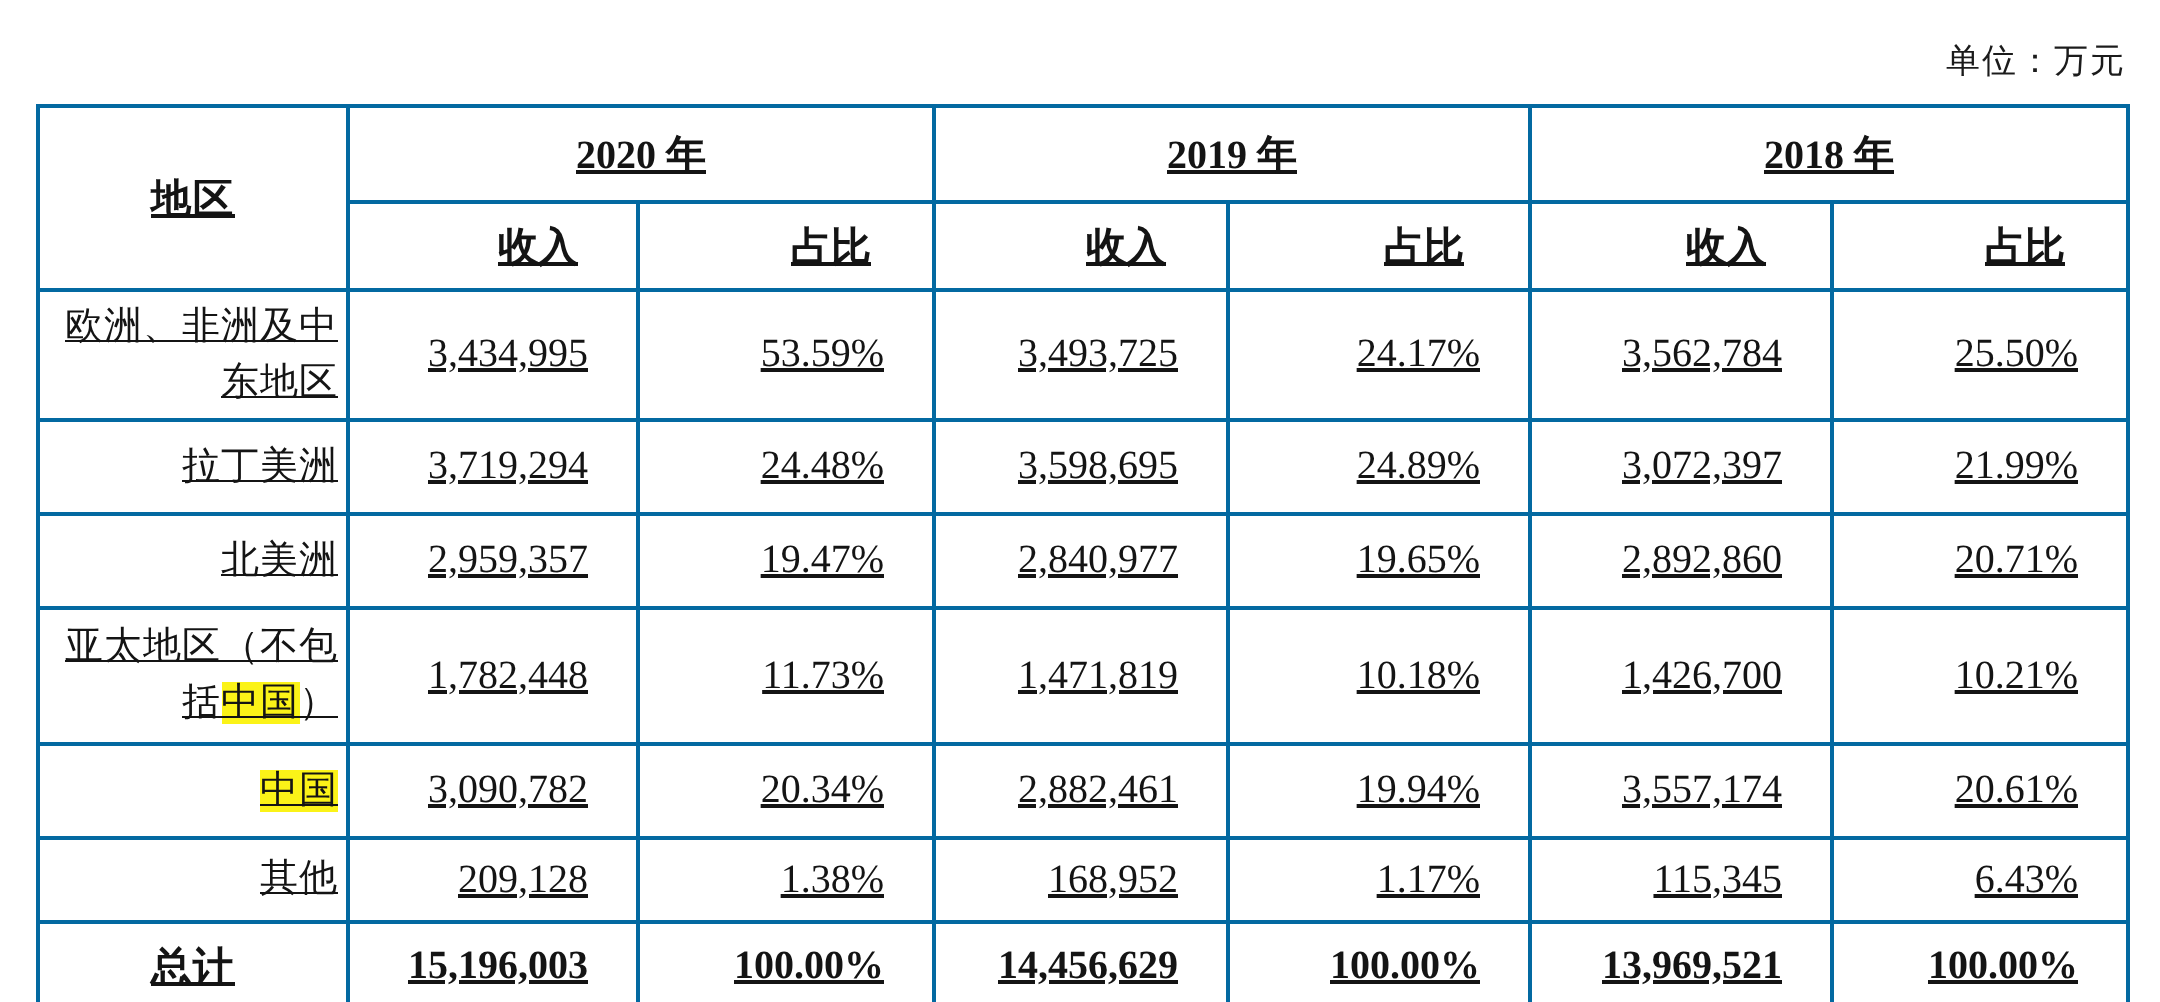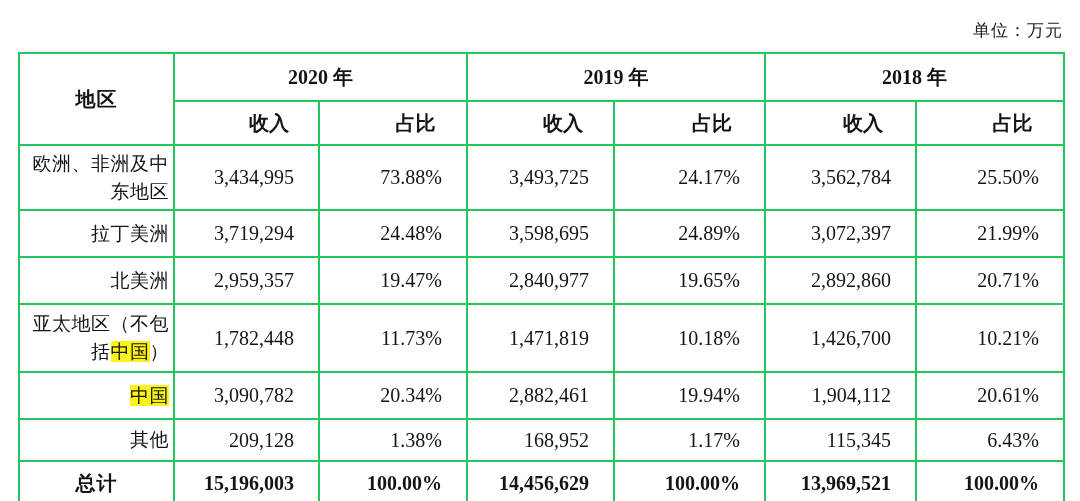--- a/index.html
+++ b/index.html
@@ -30,24 +30,25 @@
     position: absolute;
     left: 18px;
     top: 52px;
   }
   table {
     border-collapse: collapse;
     table-layout: fixed;
     width: 1045px;
   }
   td, th {
-    border: 2px solid #22c55e;
+    border: 2px solid #0369a1;
     overflow: hidden;
     vertical-align: middle;
     font-weight: normal;
+    text-decoration: underline;
   }
   thead th {
     font-weight: bold;
     text-align: center;
     font-size: 20px;
   }
   thead tr.year-row th { height: 44px; }
   thead tr.sub-row th { height: 40px; padding-left: 46px; }
   th.region-head {
     font-size: 20px;
@@ -115,21 +116,21 @@
           <th>占比</th>
           <th>收入</th>
           <th>占比</th>
         </tr>
       </thead>
       <tbody>
 
       <tr>
             <td class="region-cell"><span>欧洲、非洲及中东地区</span></td>
             <td class="num-cell">3,434,995</td>
-            <td class="num-cell">73.88%</td>
+            <td class="num-cell">53.59%</td>
             <td class="num-cell">3,493,725</td>
             <td class="num-cell">24.17%</td>
             <td class="num-cell">3,562,784</td>
             <td class="num-cell">25.50%</td>
           </tr>
           <tr>
             <td class="region-cell"><span>拉丁美洲</span></td>
             <td class="num-cell">3,719,294</td>
             <td class="num-cell">24.48%</td>
             <td class="num-cell">3,598,695</td>
@@ -154,21 +155,21 @@
             <td class="num-cell">10.18%</td>
             <td class="num-cell">1,426,700</td>
             <td class="num-cell">10.21%</td>
           </tr>
           <tr>
             <td class="region-cell"><span class="hl">中国</span></td>
             <td class="num-cell">3,090,782</td>
             <td class="num-cell">20.34%</td>
             <td class="num-cell">2,882,461</td>
             <td class="num-cell">19.94%</td>
-            <td class="num-cell">1,904,112</td>
+            <td class="num-cell">3,557,174</td>
             <td class="num-cell">20.61%</td>
           </tr>
           <tr>
             <td class="region-cell"><span>其他</span></td>
             <td class="num-cell">209,128</td>
             <td class="num-cell">1.38%</td>
             <td class="num-cell">168,952</td>
             <td class="num-cell">1.17%</td>
             <td class="num-cell">115,345</td>
             <td class="num-cell">6.43%</td>

